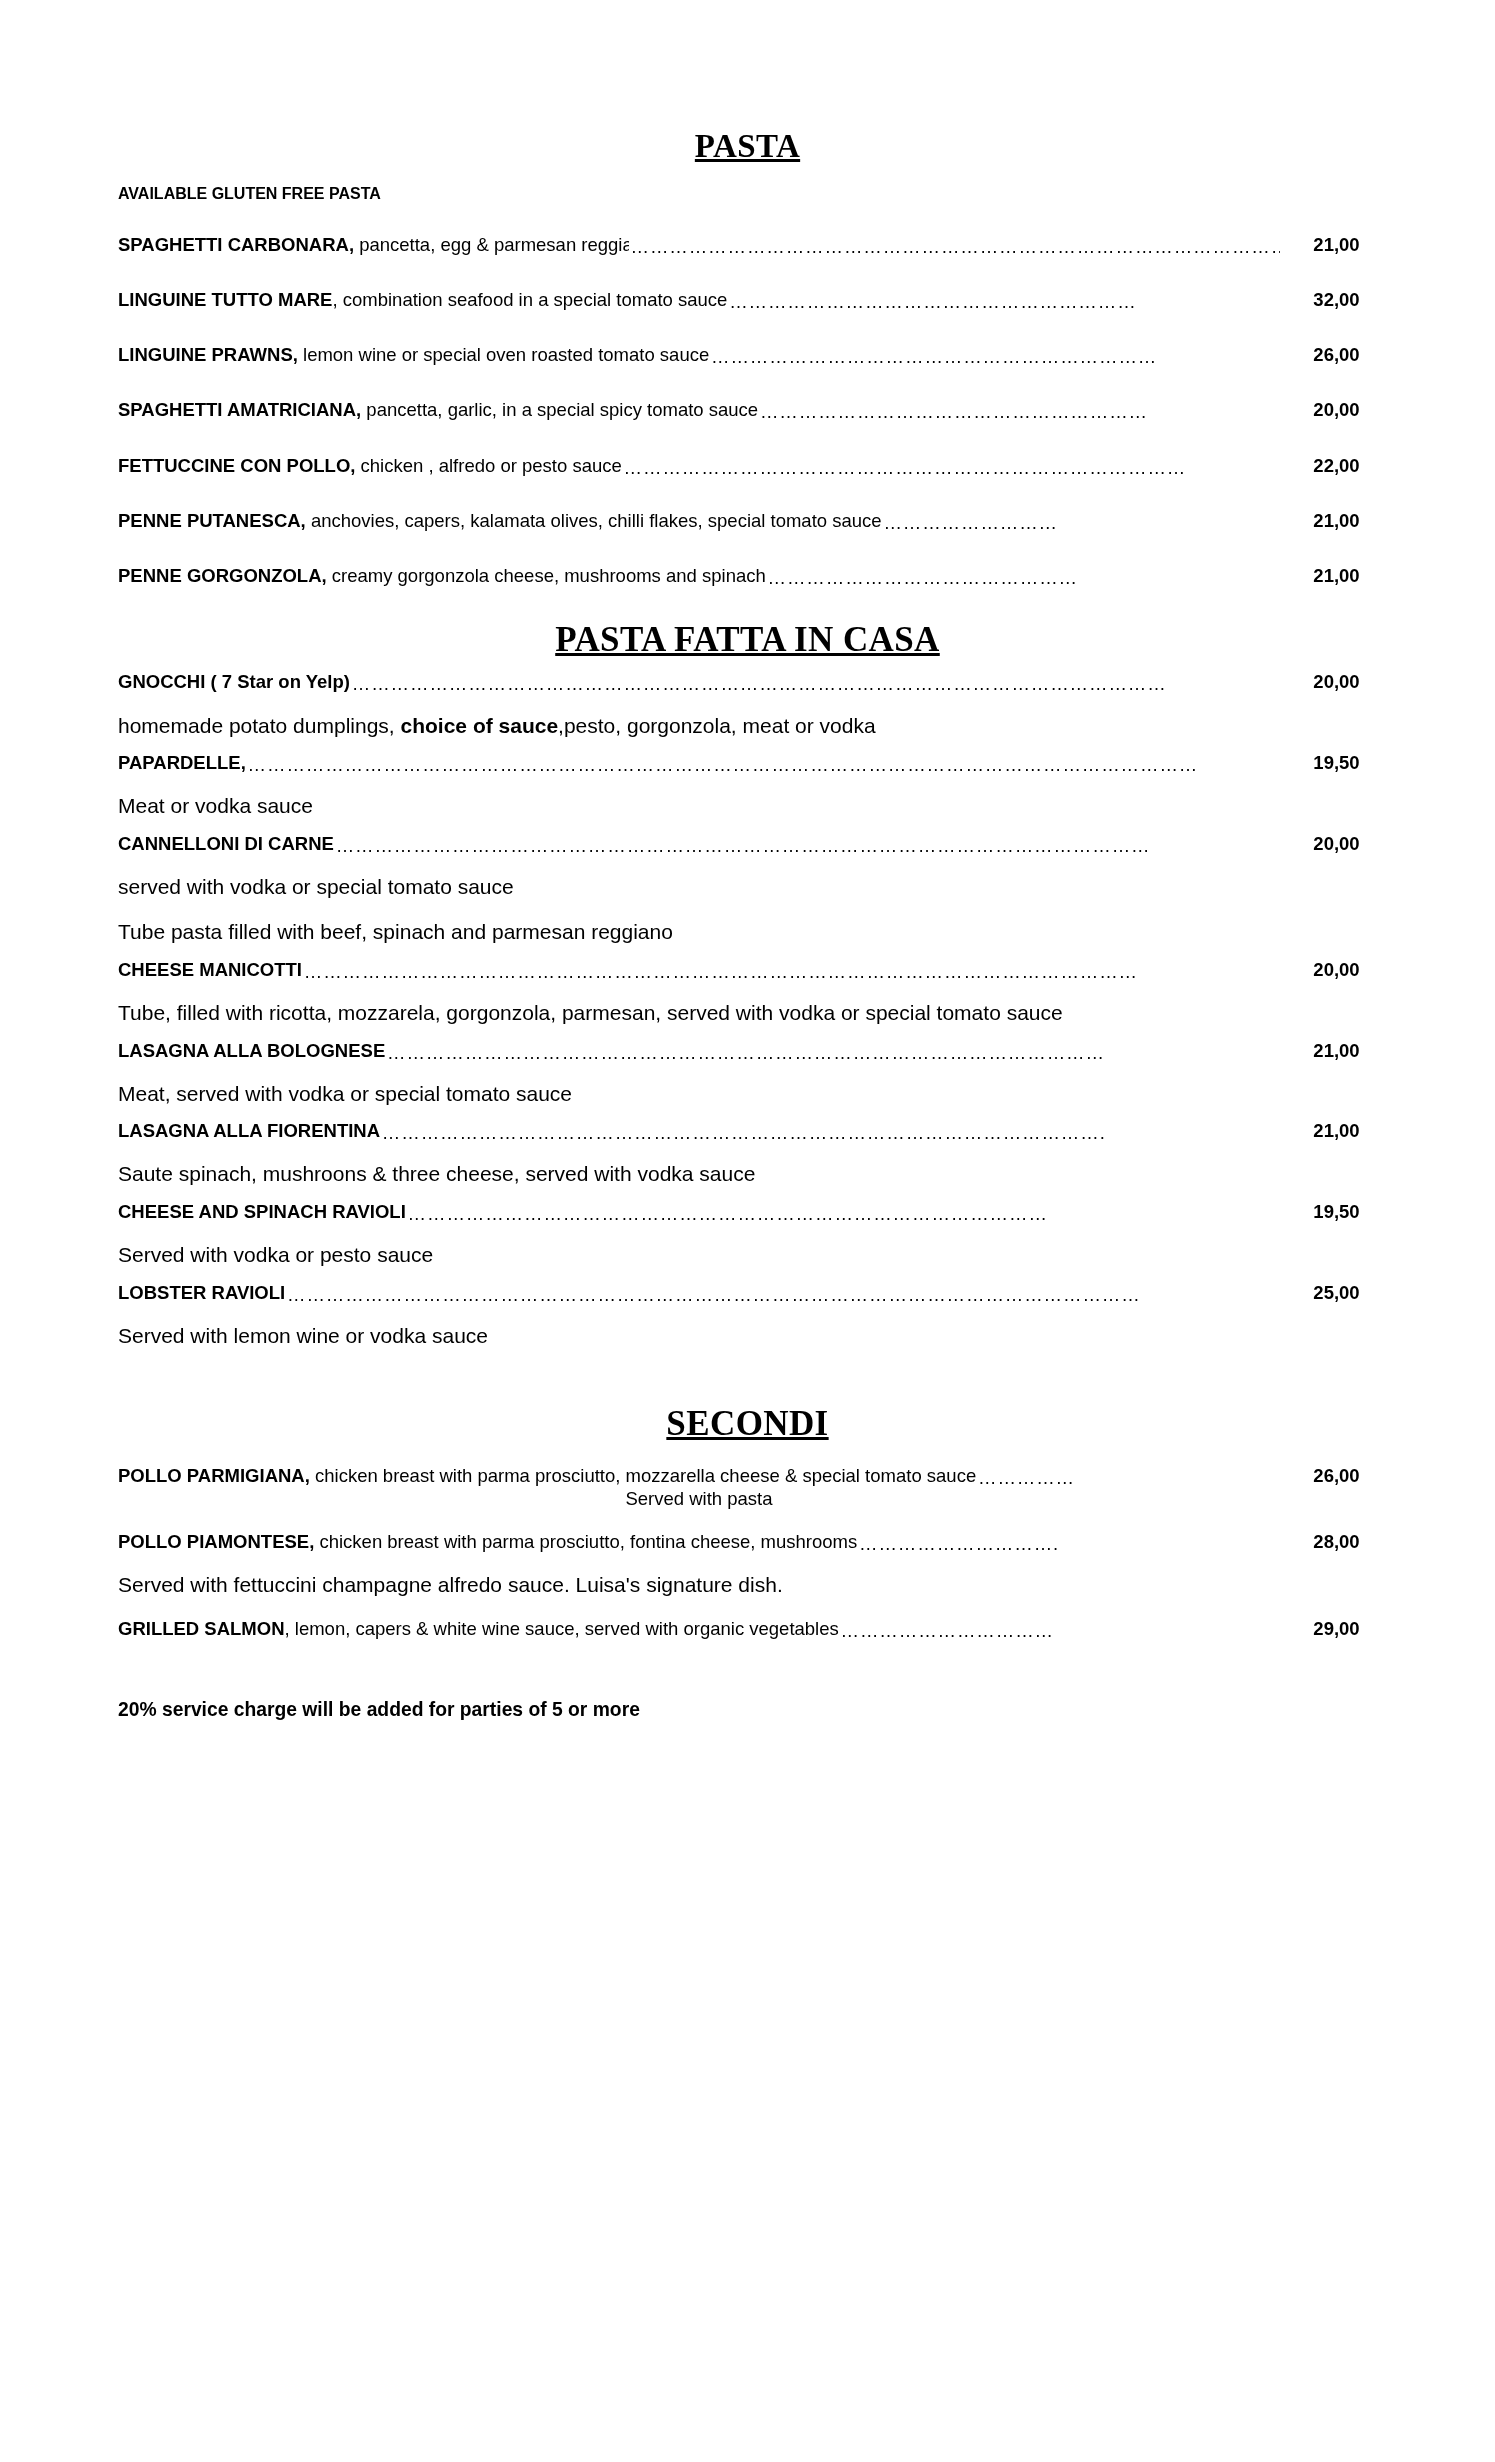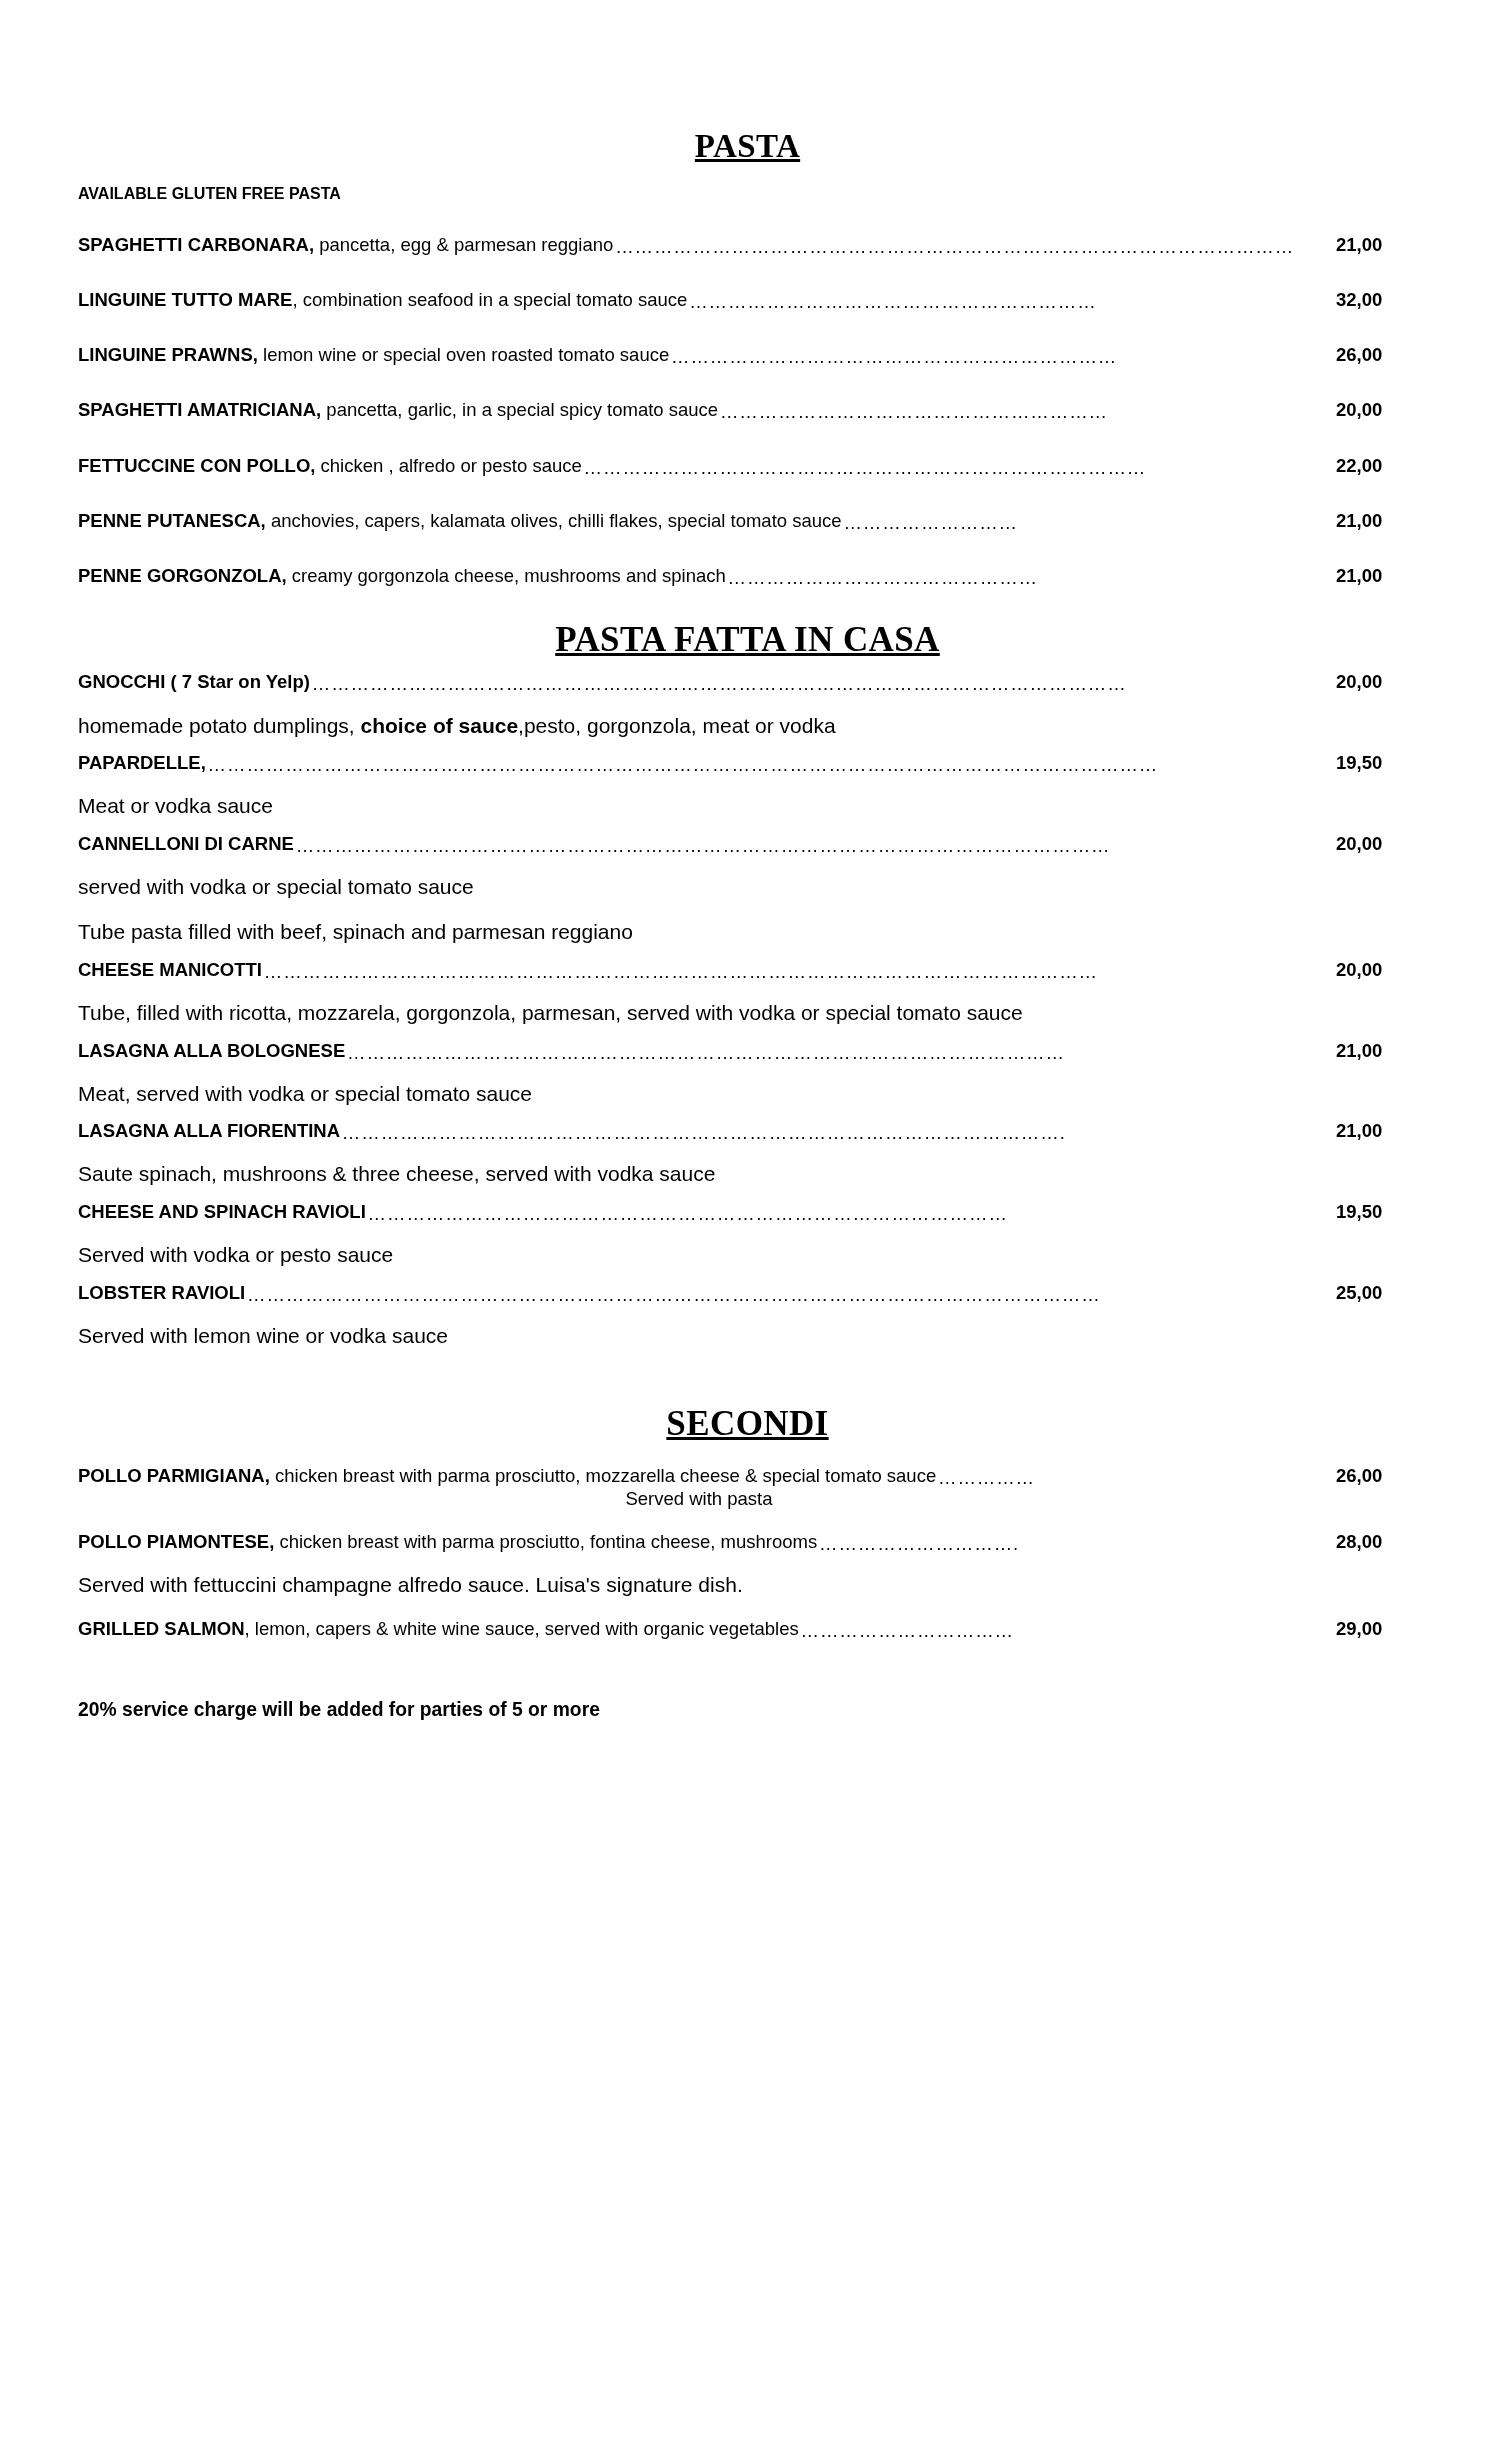--- a/index.html
+++ b/index.html
@@ -11,21 +11,21 @@
     width: 1495px;
     height: 2462px;
     font-family: "Liberation Sans", sans-serif;
     color: #000000;
     position: relative;
   }
   .page {
     width: 1495px;
     height: 2462px;
     box-sizing: border-box;
-    padding: 0 78px;
+    padding: 0 118px;
     position: relative;
   }
 
   
   .section-title {
     text-align: center;
     font-family: "Liberation Serif", serif;
     font-weight: bold;
     text-decoration: underline;
     letter-spacing: 0.4px;
@@ -85,21 +85,21 @@
     font-size: 18.5px;
     color: #000;
     letter-spacing: 0.9px;
     padding: 0 1.8px;
     min-width: 8.8px;
     transform: translateY(1.8px);
   }
   .price {
     flex: 0 0 auto;
     width: 81px;
-    text-align: left;
+    text-align: center;
     font-weight: bold;
     font-size: 18.5px;
     padding-left: 16px;
   }
   .sub-desc {
     font-size: 21px;
     line-height: 1.3;
     font-weight: normal;
     margin-top: 18px;
     padding-right: 97px;

